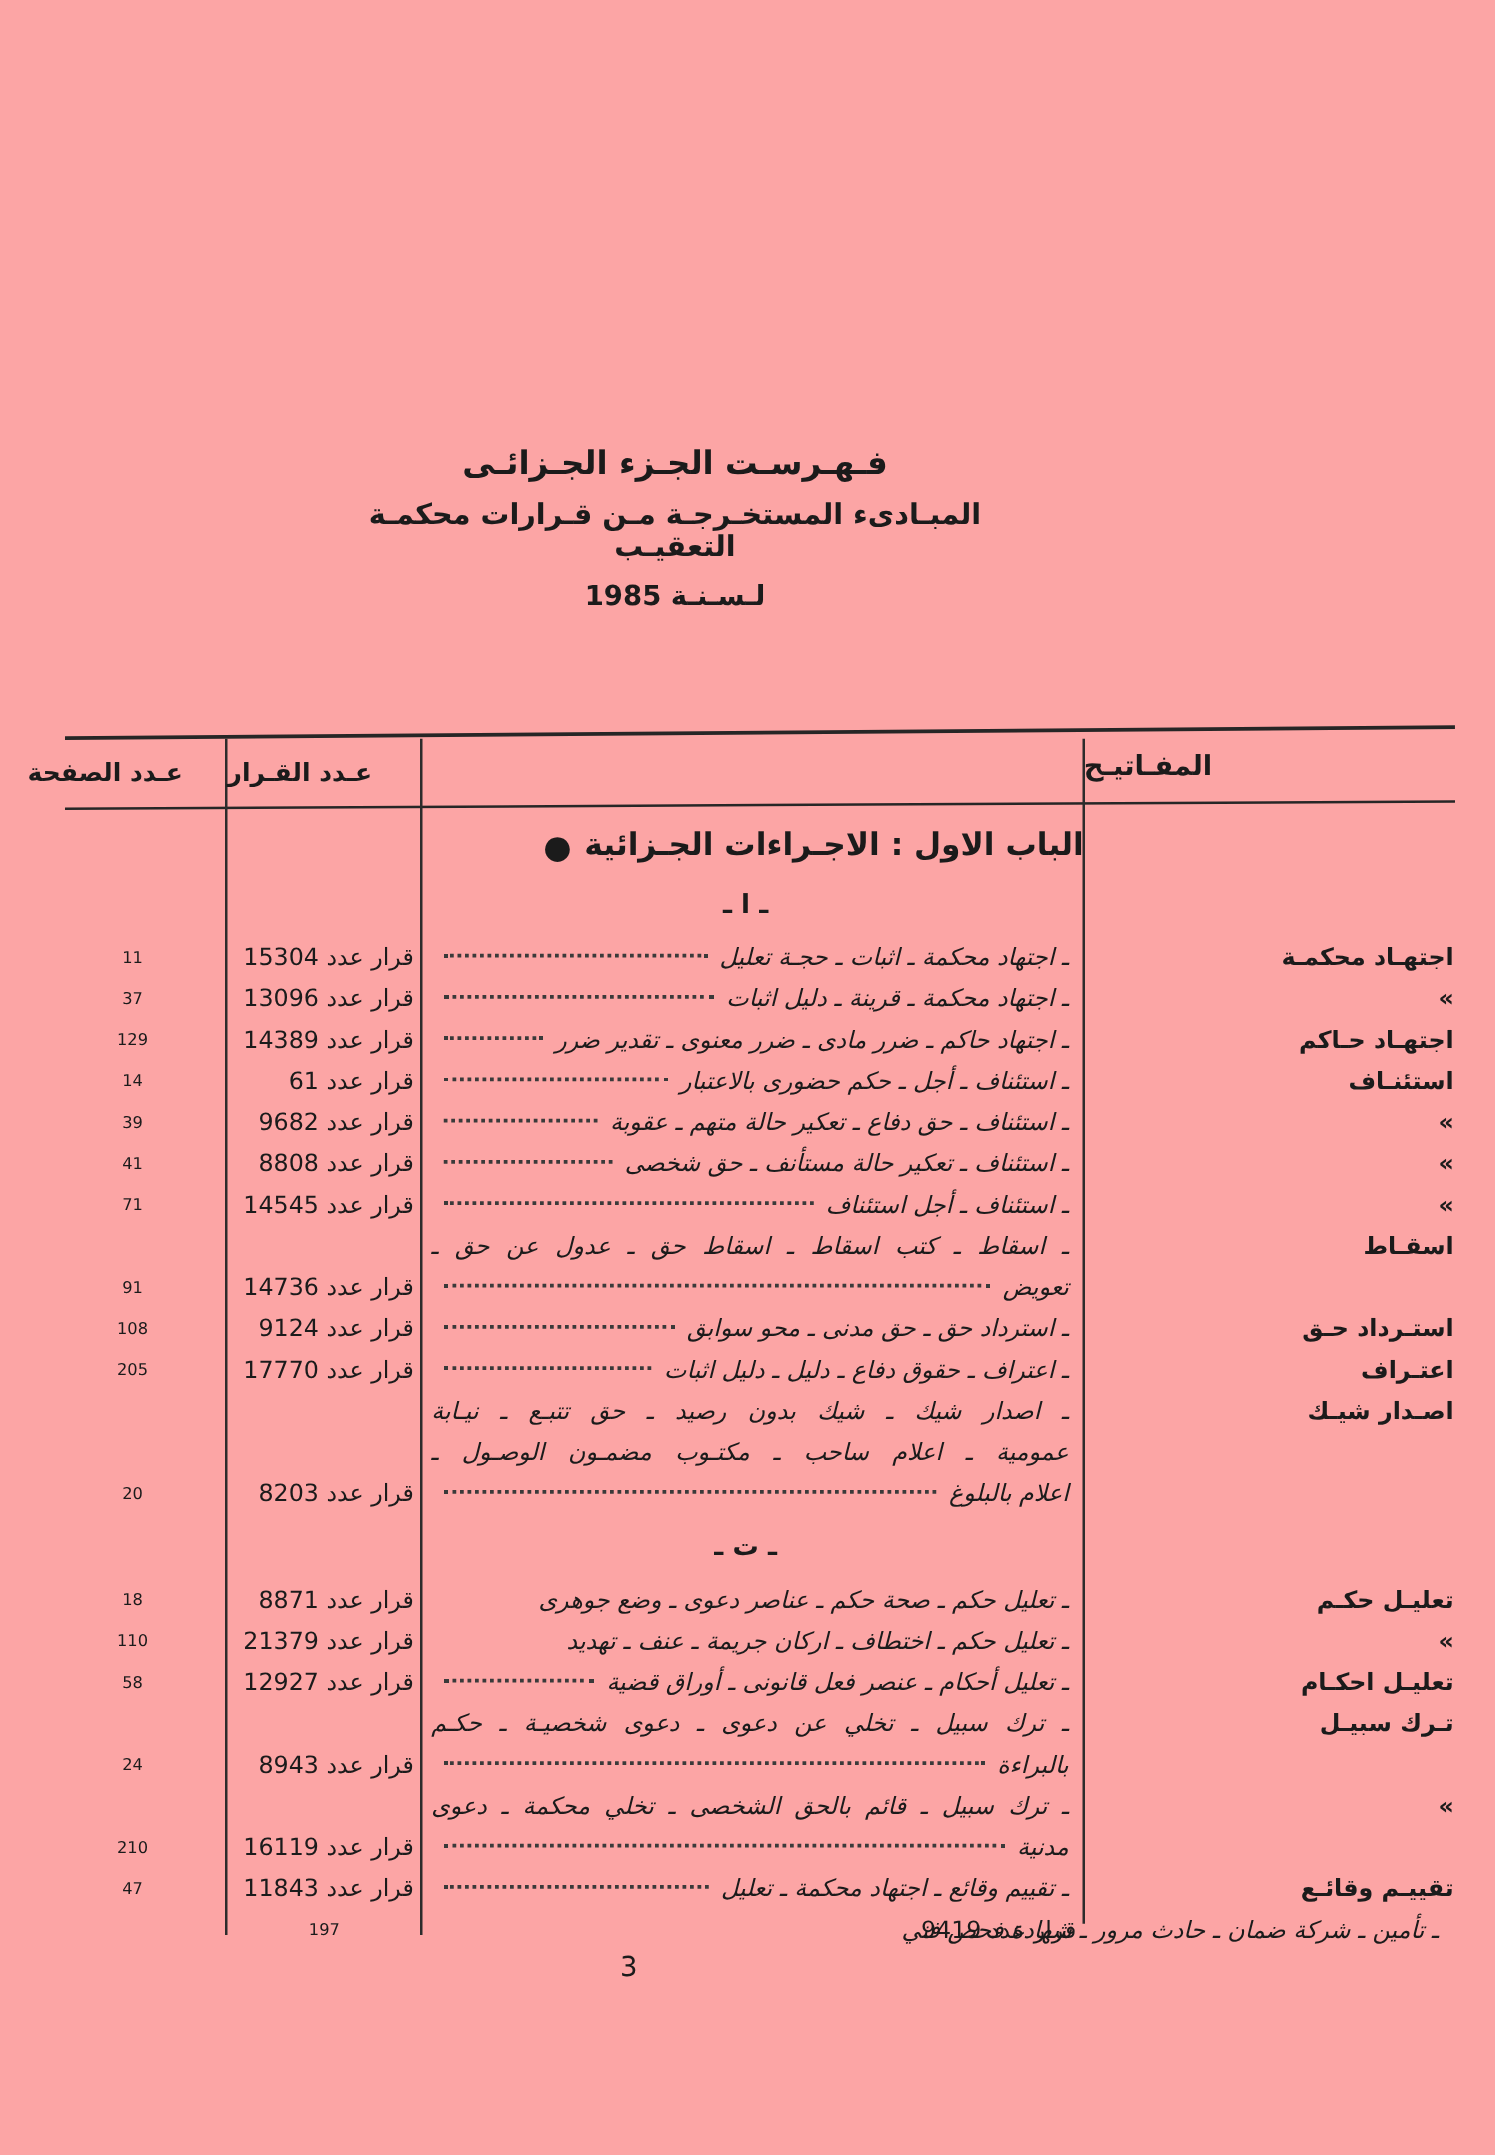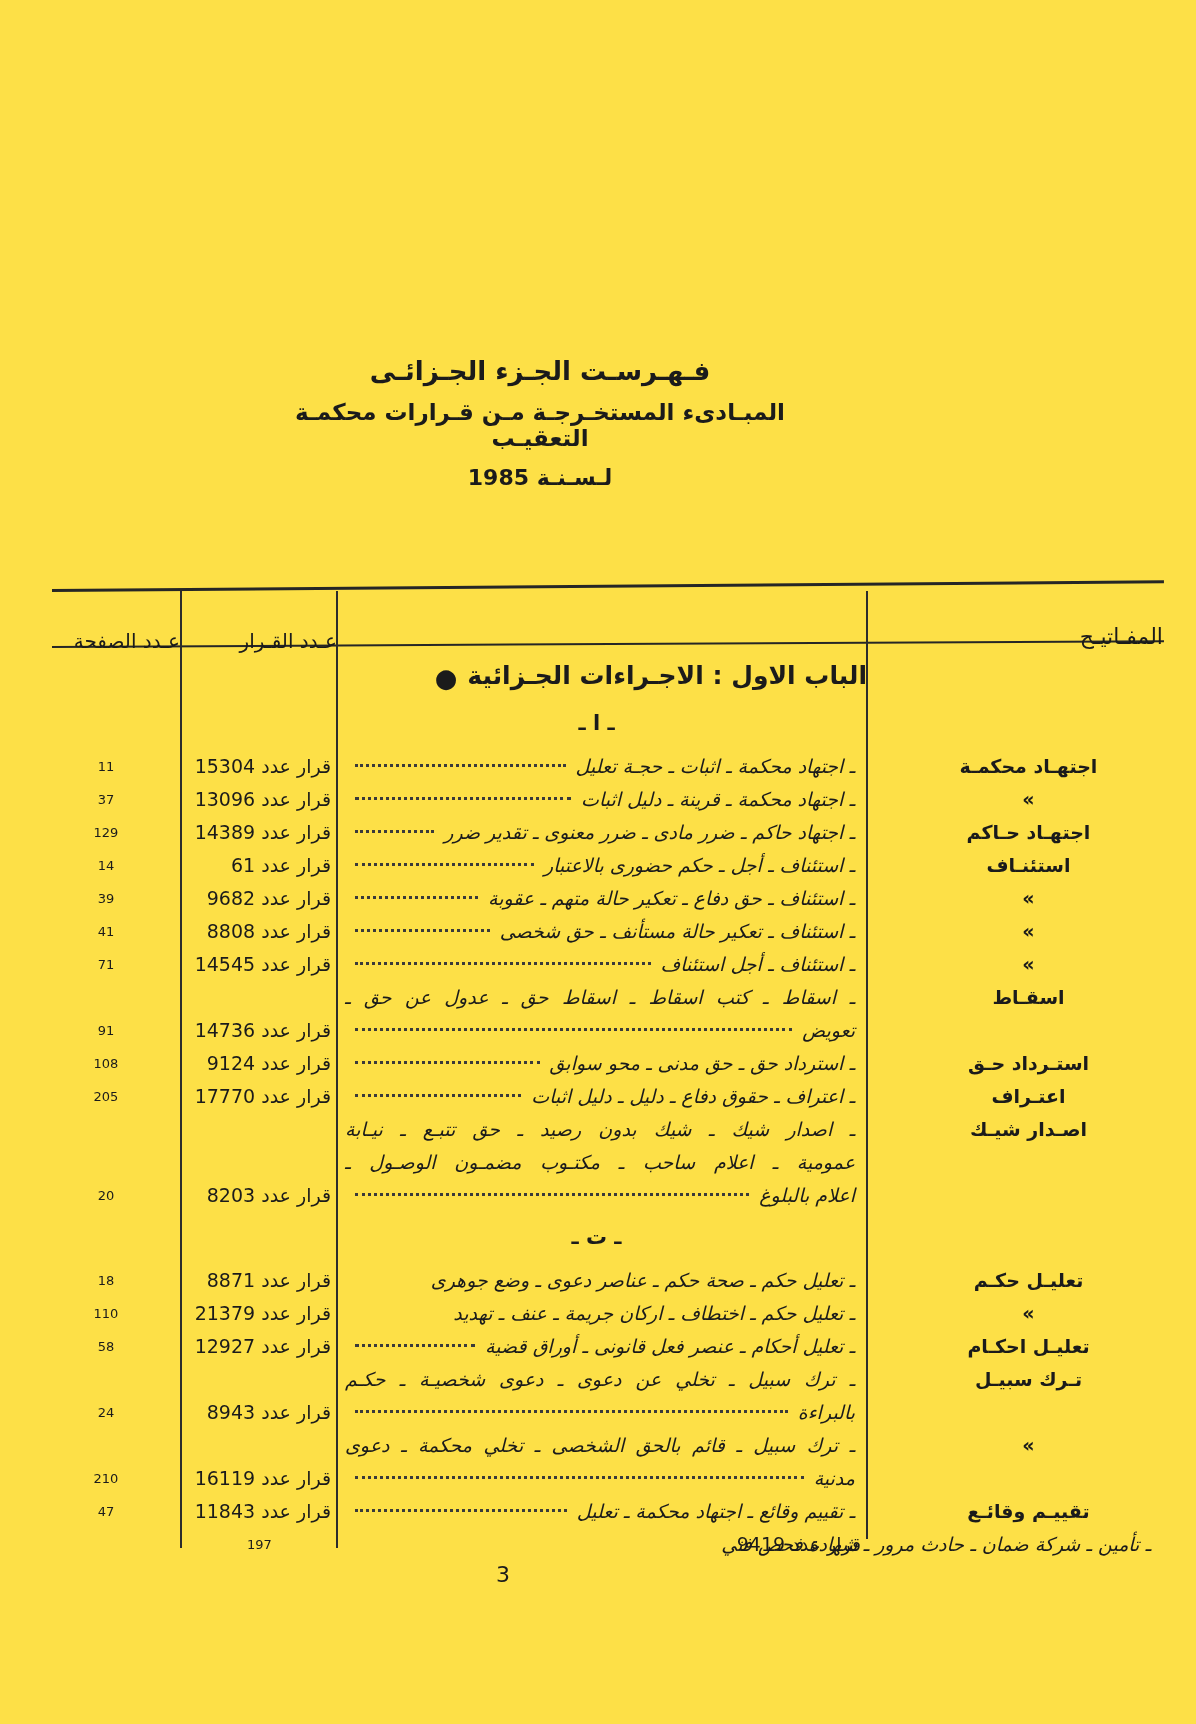--- a/index.html
+++ b/index.html
@@ -1,53 +1,53 @@
 <!DOCTYPE html>
 <html dir="rtl" lang="ar"><head>
 <meta charset="utf-8">
 <style>
   html,body{margin:0;padding:0;background:#e8e6e0;}
   .page{
     position:relative;
     width:1196px;height:1724px;
     margin:0 auto;
-    background:#fde047;
+    background:#fca5a5;
     font-family:"DejaVu Sans", sans-serif;
     color:#1b1b1b;
     direction:rtl;
     overflow:hidden;
   }
   
   .title-block{position:absolute;top:356px;left:250px;width:580px;text-align:center;}
   .t1{font-size:26px;font-weight:bold;letter-spacing:1px;}
   .t2{font-size:23px;font-weight:bold;margin-top:13px;letter-spacing:1px;}
   .t3{font-size:22px;font-weight:bold;margin-top:14px;letter-spacing:3px;}
   
   .rule{position:absolute;background:#262626;}
   .rule-top{left:52px;top:589px;width:1112px;height:3px;transform:rotate(-0.45deg);transform-origin:left center;}
   .rule-header{left:52px;top:646px;width:1112px;height:2px;transform:rotate(-0.3deg);transform-origin:left center;}
   .vline{position:absolute;width:2px;background:#2c2c2c;top:591px;height:957px;}
   .vline-page{left:180px;}
   .vline-decision{left:336px;}
   .vline-keys{left:866px;height:948px;}
   
-  .col-header{position:absolute;font-weight:normal;text-align:right;white-space:nowrap;margin-top:23px;}
+  .col-header{position:absolute;font-weight:bold;text-align:left;white-space:nowrap;}
   .h-keys{left:867px;top:601px;width:296px;font-size:22px;}
   .h-decision{left:182px;top:606px;width:155px;font-size:20px;}
   .h-page{left:22px;top:606px;width:158px;font-size:20px;overflow:hidden;}
   
   .tbody{position:absolute;left:30px;top:648px;width:1133px;}
   .chapter{margin-top:6px;height:44px;line-height:40px;text-align:right;padding-left:290px;
            font-size:25px;font-weight:bold;white-space:nowrap;direction:rtl;display:flex;
            justify-content:flex-start;align-items:center;gap:10px;padding-right:296px;box-sizing:border-box;padding-left:0;}
   .chapter-text{white-space:nowrap;}
   .chapter-bullet{font-size:26px;line-height:1;position:relative;top:2px;}
   .letter{ text-align:center;font-size:21px;font-weight:bold;margin:10px 0 12px 0;line-height:30px;letter-spacing:2px;}
   .row{display:grid;grid-template-columns:296px 530px 155px 152px;direction:rtl;}
-  .cell-key{text-align:center;font-weight:bold;font-size:19px;line-height:33px;align-self:start;white-space:nowrap;margin-left:27px;}
+  .cell-key{text-align:right;font-weight:bold;font-size:19px;line-height:33px;align-self:start;white-space:nowrap;margin-left:27px;}
   .cell-content{padding:0 12px 0 8px;box-sizing:border-box;font-style:italic;}
   .cline{display:flex;align-items:baseline;line-height:33px;font-size:19px;direction:rtl;}
   .cline .txt{white-space:nowrap;}
   .cline.fill{display:block;text-align:justify;text-align-last:justify;white-space:normal;}
   .leader{flex:1 1 auto;min-width:0;border-bottom:3px dotted #3a3a3a;margin:0 10px;transform:translateY(-6px);}
   .cell-decision{align-self:end;font-size:19px;line-height:33px;padding-right:6px;white-space:nowrap;direction:rtl;}
   .cell-page{align-self:end;text-align:center;font-size:13px;line-height:33px;}
   
   .footer-num{position:absolute;left:428px;top:1562px;width:150px;text-align:center;font-size:22px;}
 </style>

